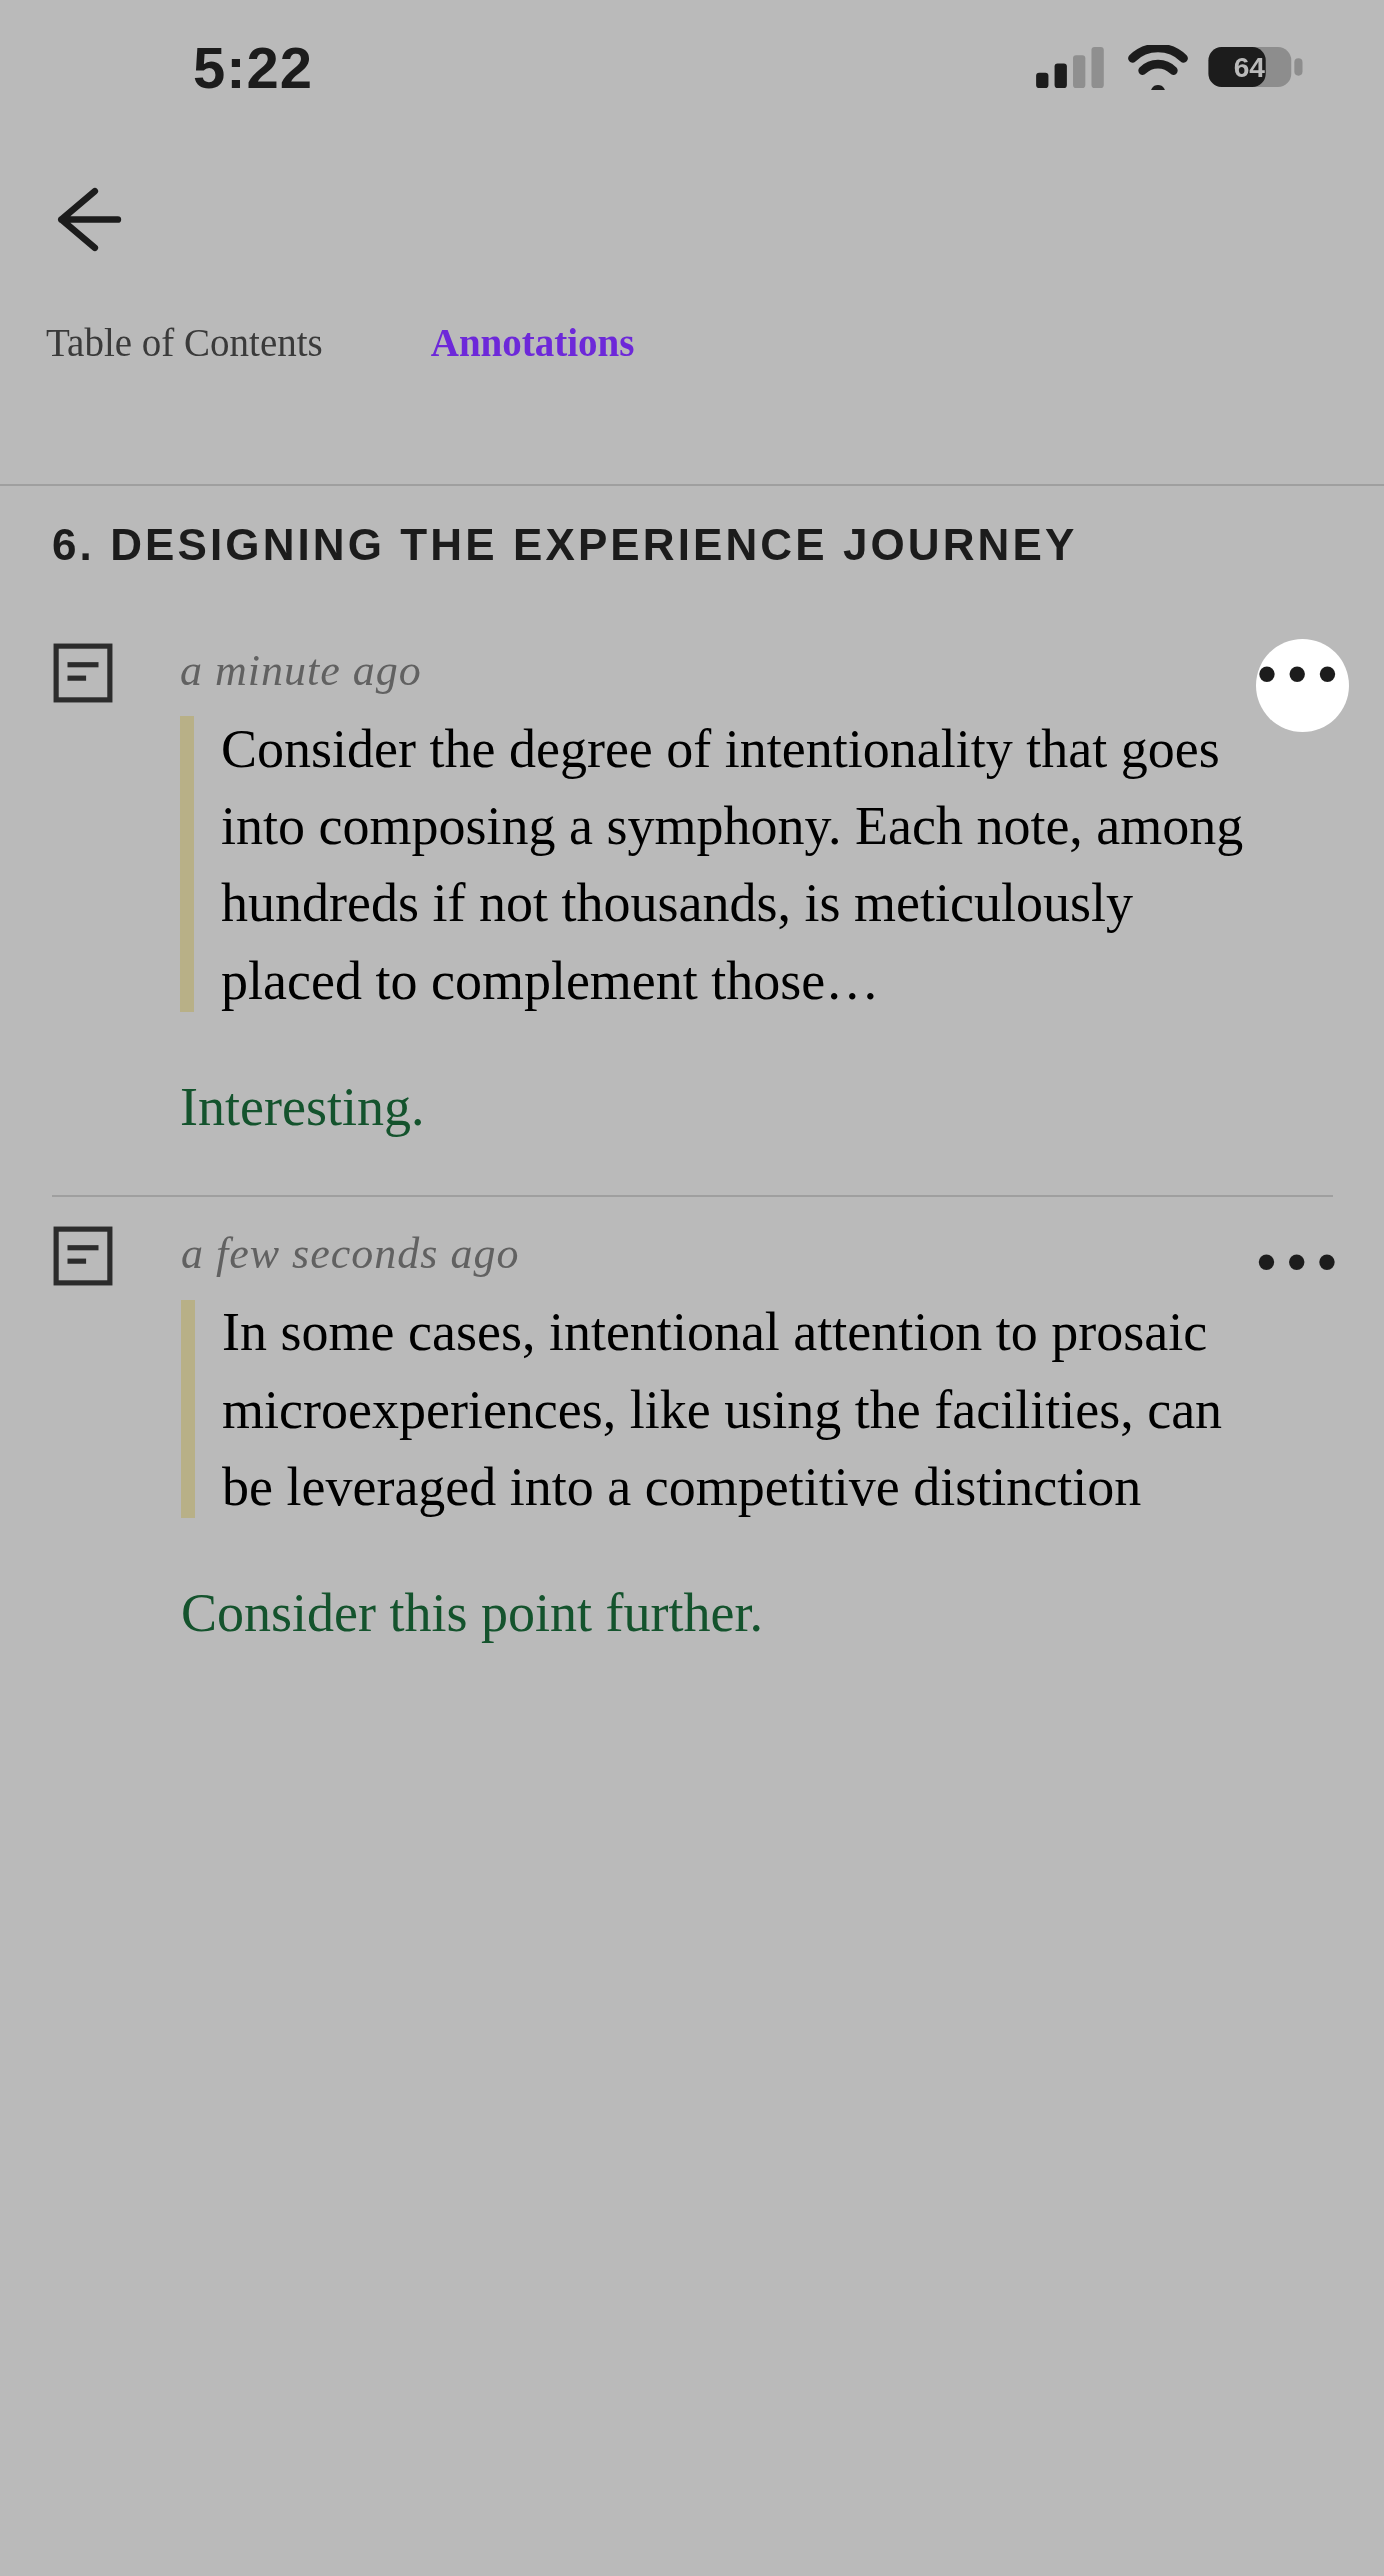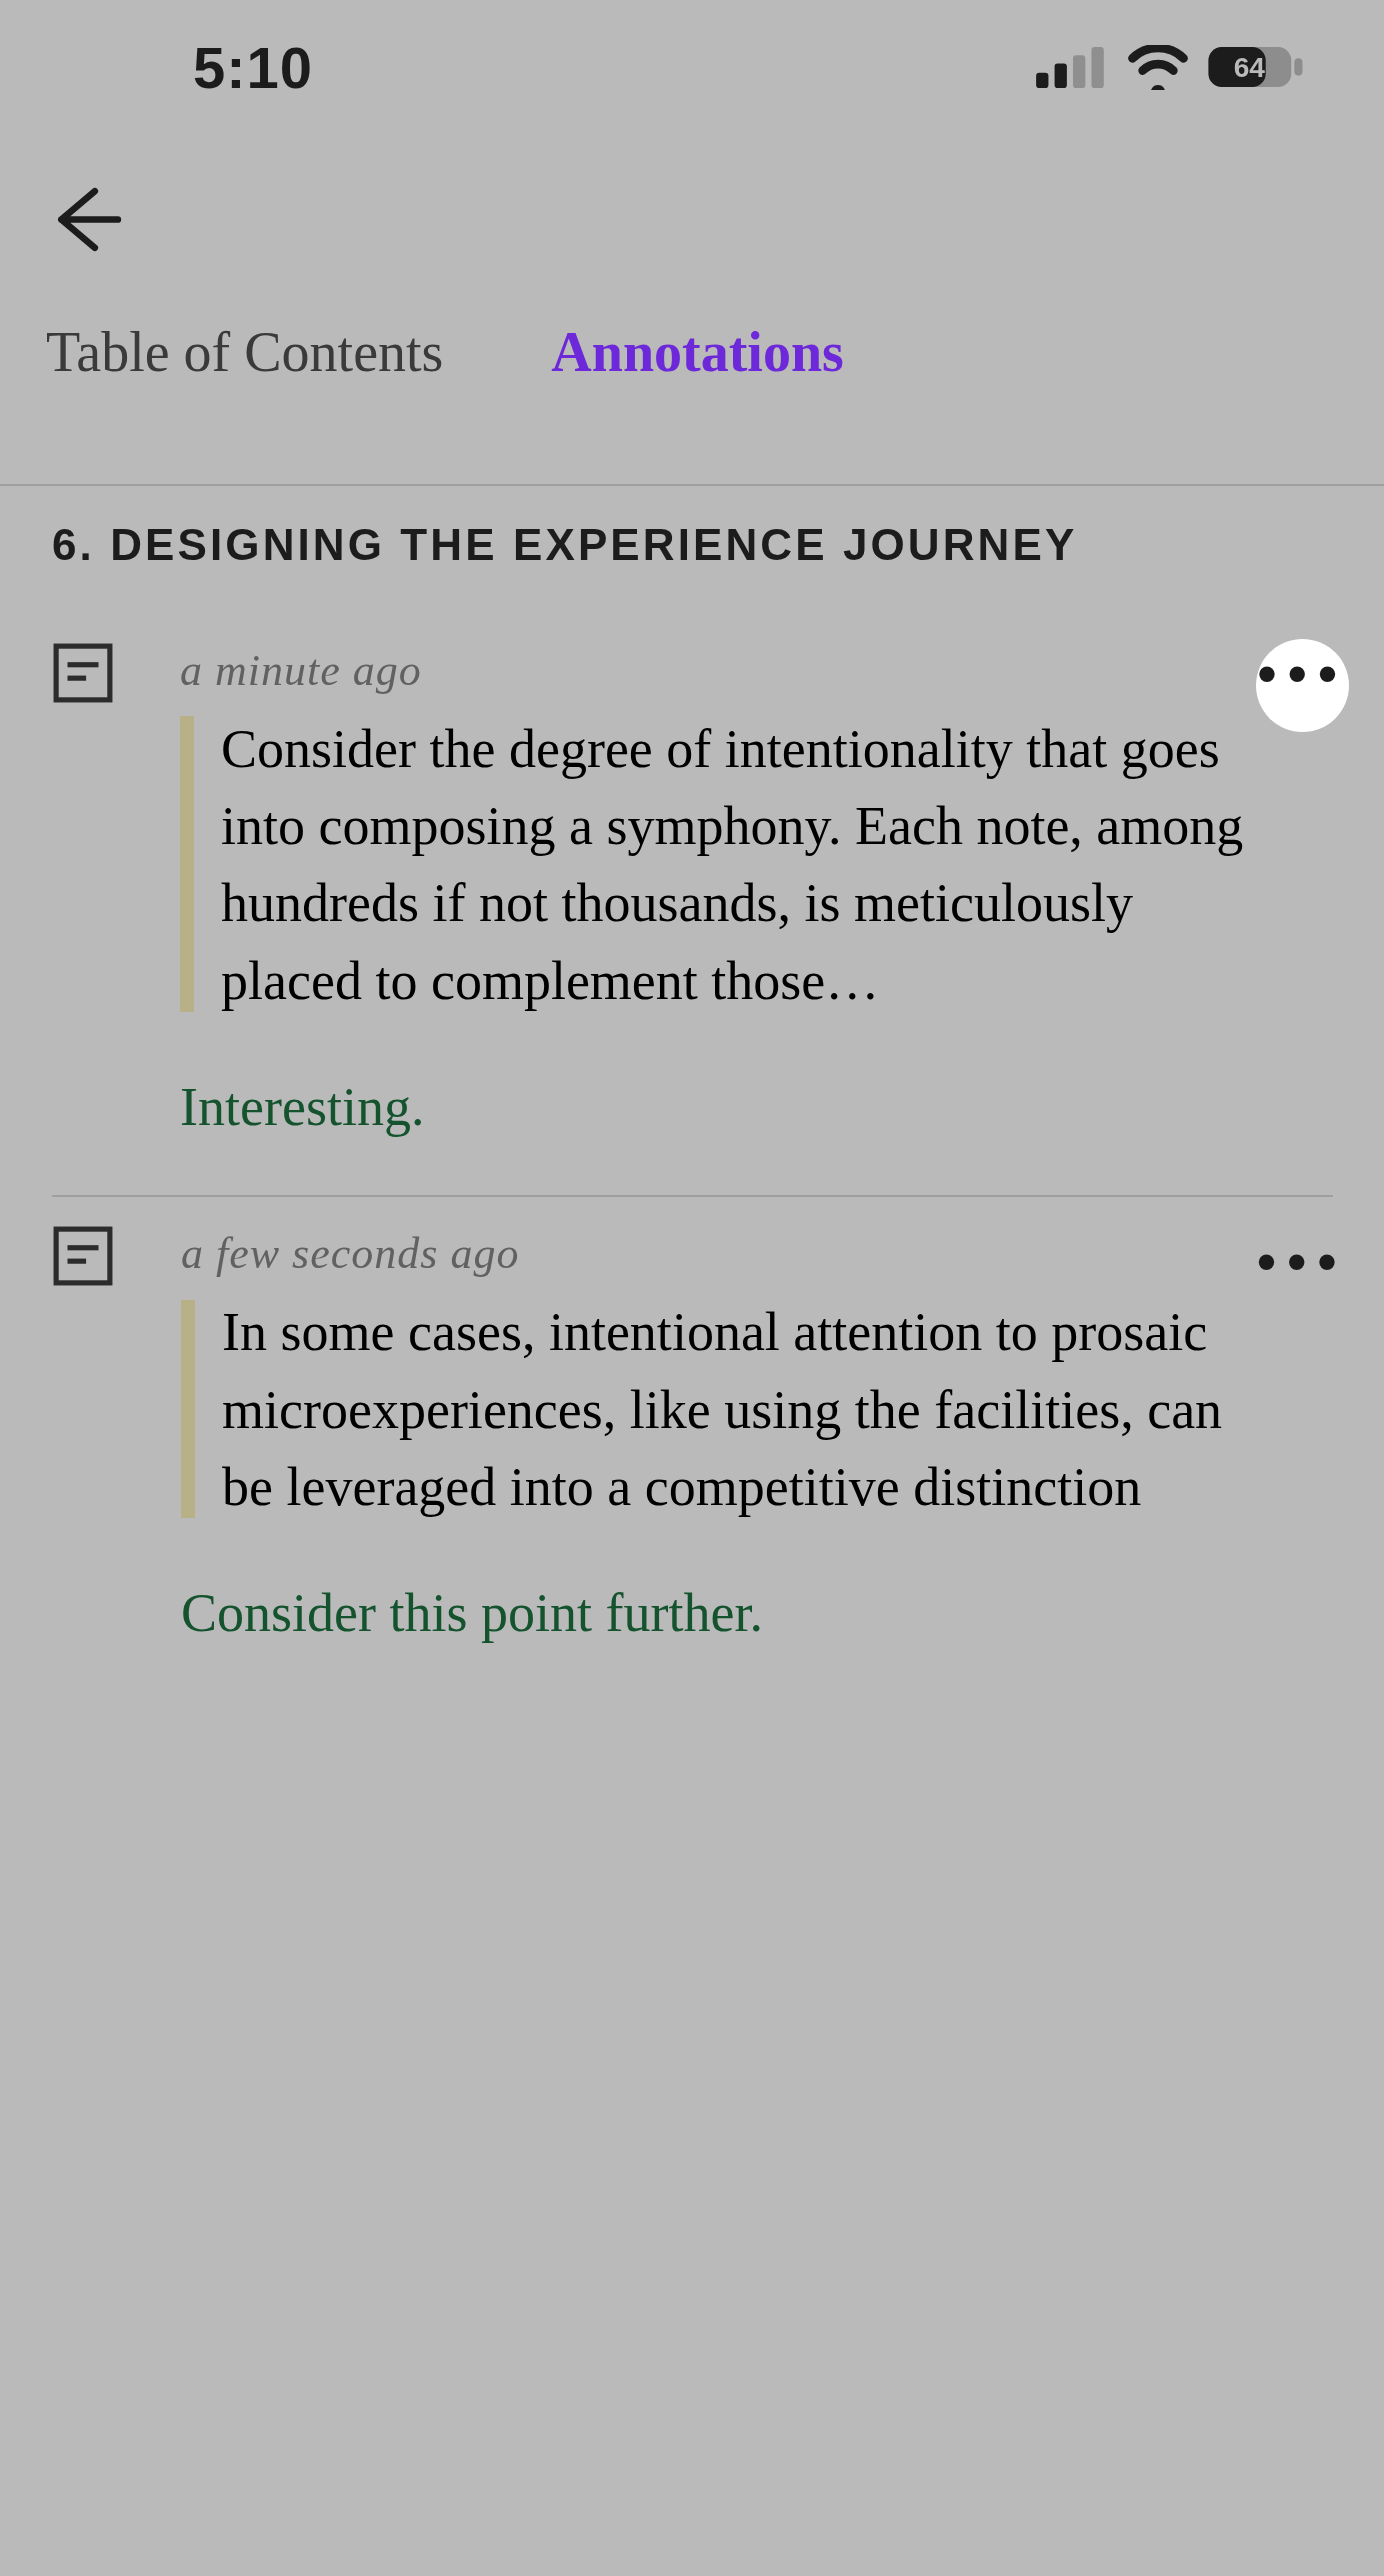--- a/index.html
+++ b/index.html
@@ -39,21 +39,21 @@
       display:flex; align-items:center; justify-content:flex-start;
       cursor:pointer;
     }
     .tabs{
       display:flex;
       gap:108px;
       margin-top:57px;
       padding-bottom:36px;
     }
     .tab{
-      font-size:56px;
+      font-size:39px;
       cursor:pointer;
     }
     .tab.inactive{ color:#3a3a3a; }
     .tab.active  { color:#6d28d9; font-weight:700; }
 
     .hr{
       position:absolute;
       left:0; right:0;
       top:484px;
       height:2.1px;
@@ -142,21 +142,21 @@
       line-height:0;
       transform:translateY(-13.4px);
     }
     .annotation + .annotation .more-btn{ right:-15.5px; top:31px; }
   </style>
 </head>
 
 <body>
 
 <div class="status-bar">
-  <div class="status-time">5:10</div>
+  <div class="status-time">5:22</div>
   <div class="status-right">
 
     <svg width="72" height="41" viewBox="0 0 140 80">
       <rect x="0" y="50" width="24" height="30" rx="6" fill="#1c1c1c"></rect>
       <rect x="36" y="32" width="24" height="48" rx="6" fill="#1c1c1c"></rect>
       <rect x="72" y="16" width="24" height="64" rx="6" fill="#8f8f8f"></rect>
       <rect x="108" y="0" width="24" height="80" rx="6" fill="#8f8f8f"></rect>
     </svg>
 
     <svg width="62" height="45" viewBox="0 0 120 88">

